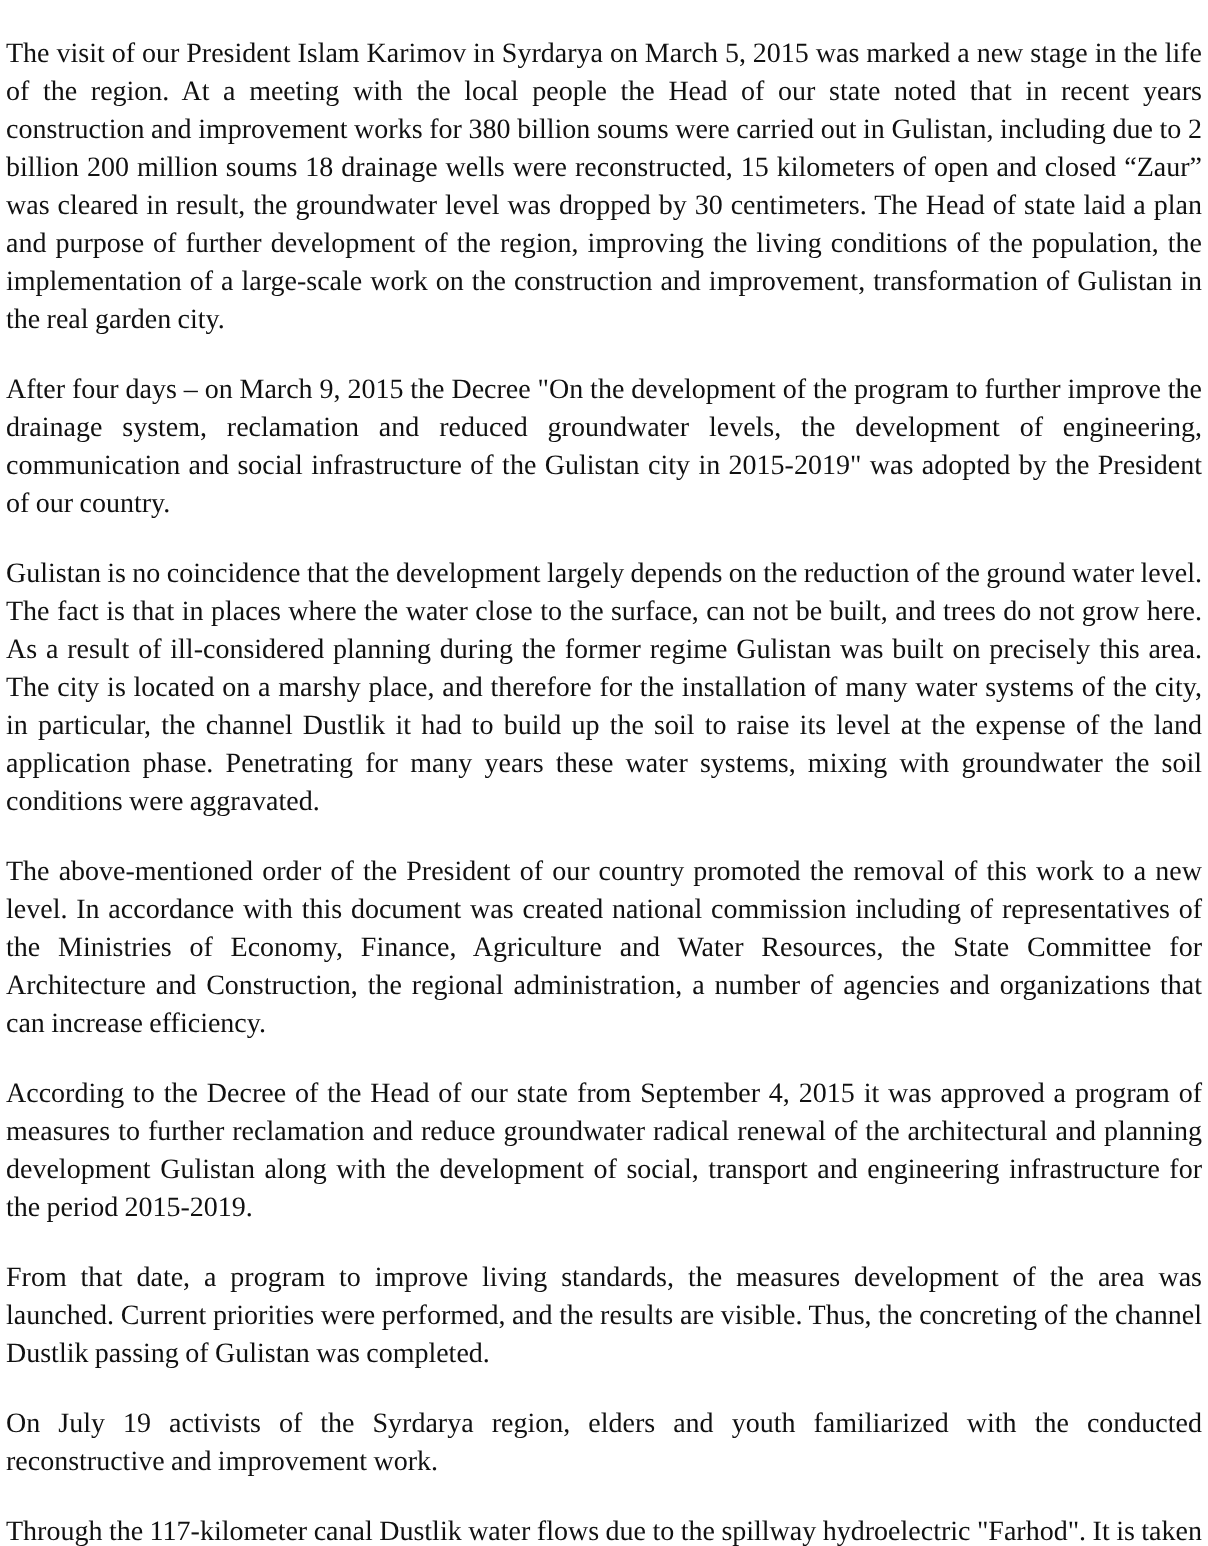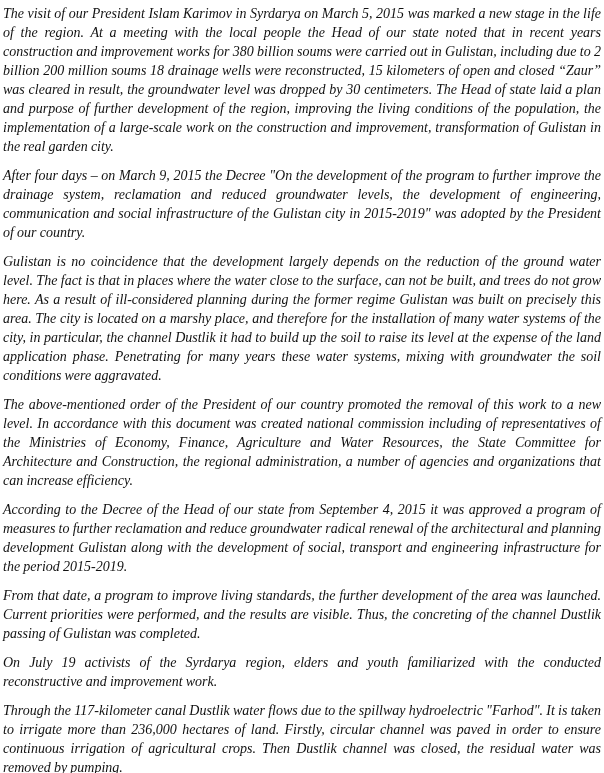--- a/index.html
+++ b/index.html
@@ -9,34 +9,33 @@
       overflow: hidden;
       font-family: "Liberation Serif", "DejaVu Serif", serif;
       color: #111111;
     }
     .doc {
       padding: 2px 3px 0 3px;
       box-sizing: border-box;
       width: 604px;
     }
     .doc p {
-      margin: 2px 0 10px 0;
+      margin: 16px 0 10px 0;
       font-size: 14px;
       line-height: 19px;
       text-align: justify;
       word-spacing: -0.3px;
-      font-style: italic;
     }
   </style>
 </head>
 <body>
 
 <div class="doc">
   <p>The visit of our President Islam Karimov in Syrdarya on March 5, 2015 was marked a new stage in the life of the region. At a meeting with the local people the Head of our state noted that in recent years construction and improvement works for 380 billion soums were carried out in Gulistan, including due to 2 billion 200 million soums 18 drainage wells were reconstructed, 15 kilometers of open and closed “Zaur” was cleared in result, the groundwater level was dropped by 30 centimeters. The Head of state laid a plan and purpose of further development of the region, improving the living conditions of the population, the implementation of a large-scale work on the construction and improvement, transformation of Gulistan in the real garden city.</p>
   <p>After four days – on March 9, 2015 the Decree "On the development of the program to further improve the drainage system, reclamation and reduced groundwater levels, the development of engineering, communication and social infrastructure of the Gulistan city in 2015-2019" was adopted by the President of our country.</p>
   <p>Gulistan is no coincidence that the development largely depends on the reduction of the ground water level. The fact is that in places where the water close to the surface, can not be built, and trees do not grow here. As a result of ill-considered planning during the former regime Gulistan was built on precisely this area. The city is located on a marshy place, and therefore for the installation of many water systems of the city, in particular, the channel Dustlik it had to build up the soil to raise its level at the expense of the land application phase. Penetrating for many years these water systems, mixing with groundwater the soil conditions were aggravated.</p>
   <p>The above-mentioned order of the President of our country promoted the removal of this work to a new level. In accordance with this document was created national commission including of representatives of the Ministries of Economy, Finance, Agriculture and Water Resources, the State Committee for Architecture and Construction, the regional administration, a number of agencies and organizations that can increase efficiency.</p>
   <p>According to the Decree of the Head of our state from September 4, 2015 it was approved a program of measures to further reclamation and reduce groundwater radical renewal of the architectural and planning development Gulistan along with the development of social, transport and engineering infrastructure for the period 2015-2019.</p>
-  <p>From that date, a program to improve living standards, the further development of the area was launched. Current priorities were performed, and the results are visible. Thus, the concreting of the channel Dustlik passing of Gulistan was completed.</p>
+  <p>From that date, a program to improve living standards, the measures development of the area was launched. Current priorities were performed, and the results are visible. Thus, the concreting of the channel Dustlik passing of Gulistan was completed.</p>
   <p>On July 19 activists of the Syrdarya region, elders and youth familiarized with the conducted reconstructive and improvement work.</p>
   <p>Through the 117-kilometer canal Dustlik water flows due to the spillway hydroelectric "Farhod". It is taken to irrigate more than 236,000 hectares of land. Firstly, circular channel was paved in order to ensure continuous irrigation of agricultural crops. Then Dustlik channel was closed, the residual water was removed by pumping.</p>
 
 </div>
 
 </body></html>

